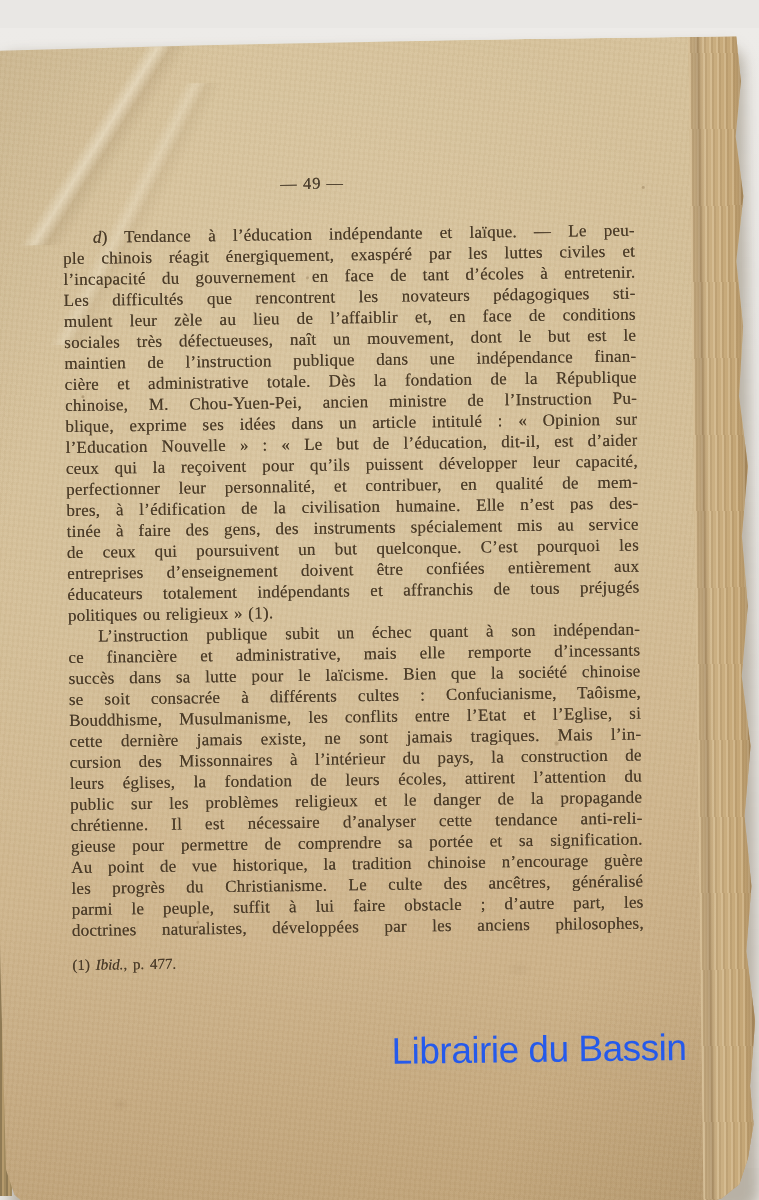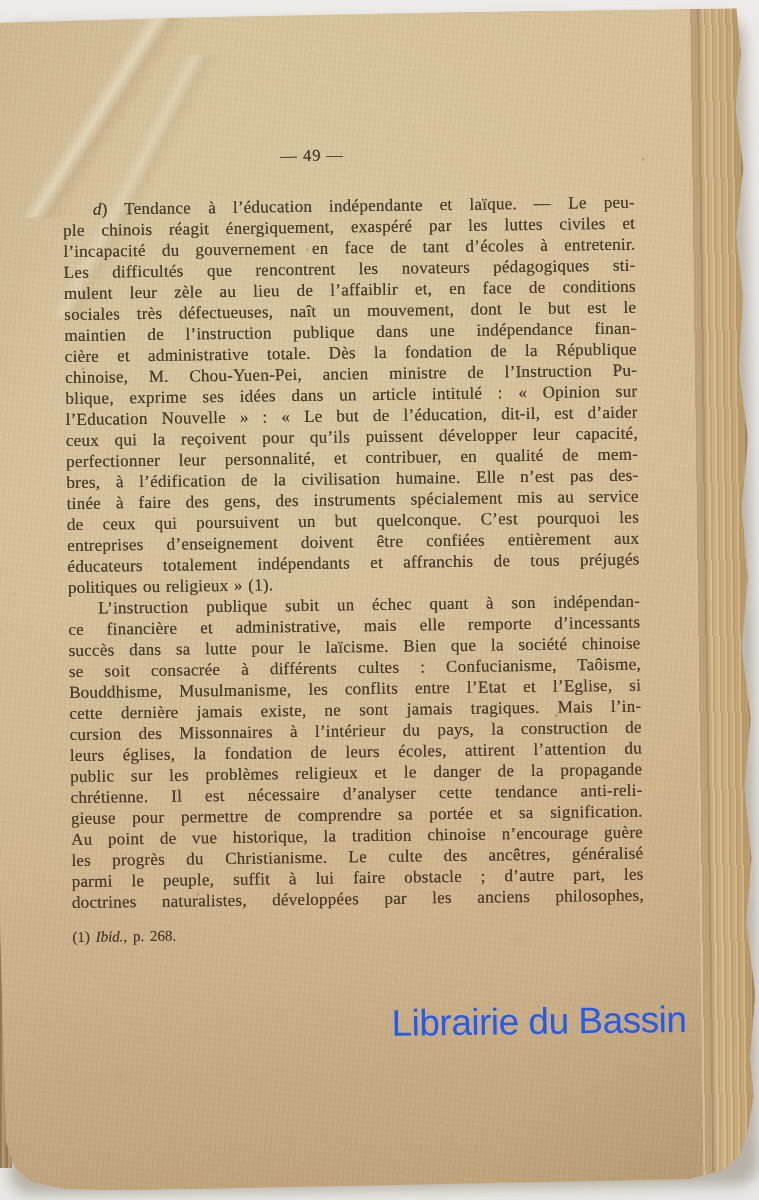--- a/index.html
+++ b/index.html
@@ -4,20 +4,21 @@
 <style>
   html,body{margin:0;padding:0;}
   body{
     width:759px;height:1200px;overflow:hidden;
     font-family:"Liberation Serif","DejaVu Serif",serif;
     background:#e9e7e4;
   }
   .photo{
     position:relative;width:759px;height:1140px;
     background:linear-gradient(180deg,#edebe8 0%,#e9e7e4 30%,#e8e6e3 70%,#eceae8 100%);
+    margin-top:28px;
   }
   .spine-strip{
     position:absolute;left:0;top:420px;width:12px;height:748px;z-index:2;
     background:repeating-linear-gradient(90deg,#8f7a54 0 2px,#b59a6c 2px 4px,#a18a5f 4px 6px);
   }
   .page-shadow{
     position:absolute;left:2px;top:22px;width:750px;height:1168px;z-index:1;
     transform:rotate(-0.75deg);
     background:rgba(92,76,50,0.35);
     filter:blur(7px);border-radius:22px;
@@ -139,17 +140,17 @@
       <div class="line">leurs églises, la fondation de leurs écoles, attirent l’attention du</div>
       <div class="line">public sur les problèmes religieux et le danger de la propagande</div>
       <div class="line">chrétienne. Il est nécessaire d’analyser cette tendance anti-reli-</div>
       <div class="line">gieuse pour permettre de comprendre sa portée et sa signification.</div>
       <div class="line">Au point de vue historique, la tradition chinoise n’encourage guère</div>
       <div class="line">les progrès du Christianisme. Le culte des ancêtres, généralisé</div>
       <div class="line">parmi le peuple, suffit à lui faire obstacle ; d’autre part, les</div>
       <div class="line">doctrines naturalistes, développées par les anciens philosophes,</div>
     </div>
 
-    <div class="footnote"><span>(1) </span><em>Ibid.</em><span>, p. 268.</span></div>
+    <div class="footnote"><span>(1) </span><em>Ibid.</em><span>, p. 477.</span></div>
 
     <div class="watermark">Librairie du Bassin</div>
   </div>
 </div>
 
 </body></html>

